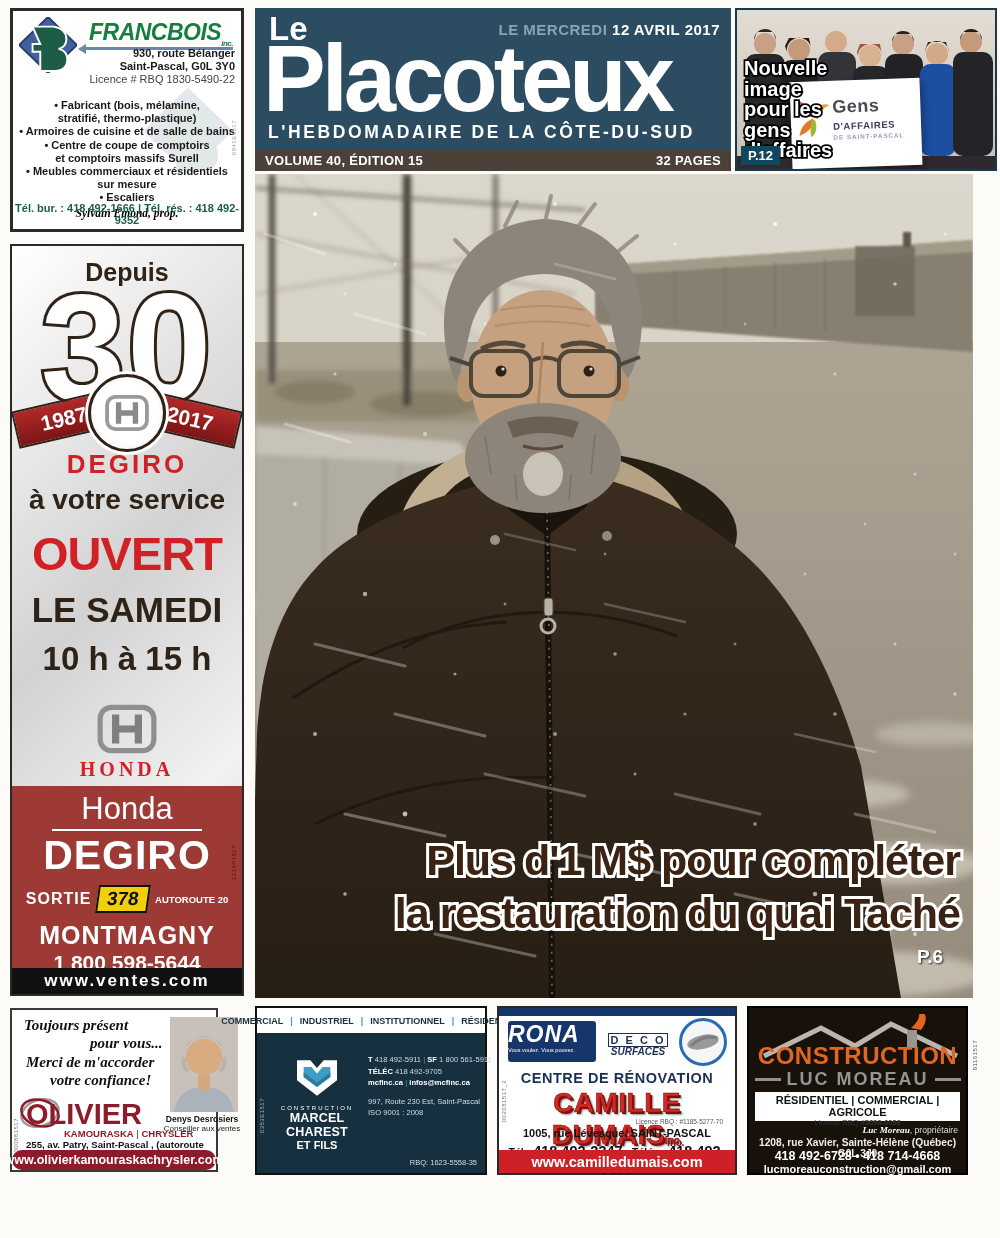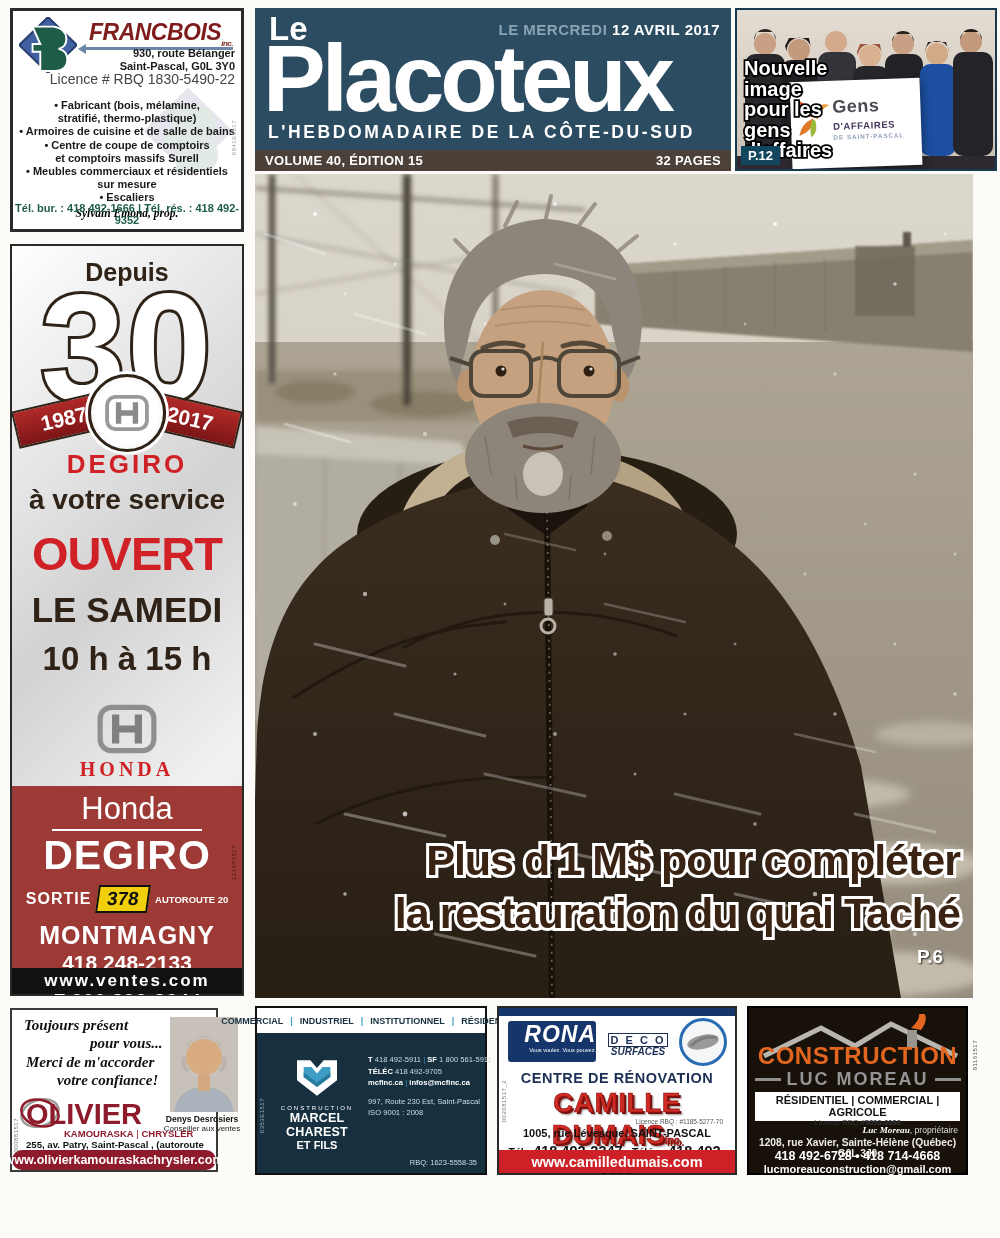--- a/index.html
+++ b/index.html
@@ -45,26 +45,26 @@
               letter-spacing:-1px; color:#3a2313; line-height:53px; --sw:6px; --sc:#fff; white-space:nowrap; }
   .pref6 { position:absolute; right:30px; top:772px; color:#fff; font-size:19px; font-weight:900;
            text-shadow:1px 1px 2px rgba(0,0,0,.8); }
 
   
   .ad { position:absolute; background:#fff; border:2px solid #2a2a2a; }
 
   
   .francbois { left:10px; top:8px; width:234px; height:224px; border-width:3px; }
   .fb-row { position:absolute; left:6px; top:6px; right:6px; height:58px; }
-  .fb-word { position:absolute; right:2px; top:2px; font-style:italic; font-weight:900; font-size:23px; color:#7f1d1d; letter-spacing:-.5px; }
+  .fb-word { position:absolute; right:2px; top:2px; font-style:italic; font-weight:900; font-size:23px; color:#15803d; letter-spacing:-.5px; }
   .fb-word .inc { font-size:8px; vertical-align:sub; }
   .fb-line { position:absolute; right:2px; top:30px; left:62px; height:3px; background:#6b86a8; }
   .fb-line:before { content:""; position:absolute; left:-8px; top:-3px; border:5px solid transparent; border-right:8px solid #6b86a8; }
   .fb-addr { position:absolute; right:6px; top:36px; text-align:right; font-size:11px; font-weight:800; color:#1a1a1a; line-height:13px; }
-  .fb-lic { font-size:14px; font-weight:400; color:#444; }
+  .fb-lic { font-size:11px; font-weight:400; color:#444; }
   .fb-items { position:absolute; left:4px; right:4px; top:88px; text-align:center; font-size:11px; font-weight:800; color:#1a1a1a; line-height:13.2px; }
   .fb-prop { position:absolute; left:0; right:0; top:196px; text-align:center; font-family:"Liberation Serif",serif; font-style:italic; font-weight:700; font-size:11.5px; }
   .fb-tel { position:absolute; left:0; right:0; bottom:3px; text-align:center; font-size:11px; font-weight:700; color:#1d5c46; }
   .fb-tel b { font-weight:900; }
   .fb-water { position:absolute; right:8px; top:60px; opacity:.16; }
 
   
   .degiro { left:10px; top:244px; width:234px; height:752px; background:#e9e9e9; }
   .dg-grad { position:absolute; inset:0; background:linear-gradient(135deg,#ffffff 0%,#d2d2d2 45%,#f2f2f2 75%,#cfcfcf 100%); }
   .dg-depuis { position:absolute; left:0; right:0; top:12px; text-align:center; font-size:25px; font-weight:800; color:#2f2318; }
@@ -128,21 +128,21 @@
   .ch-txt { position:absolute; left:111px; top:46px; font-size:7.6px; color:#cfdde6; line-height:11.5px; white-space:nowrap; }
   .ch-txt b { color:#fff; font-weight:900; }
   .ch-txt .pipe { color:#3f9cc4; }
   .ch-txt .gap { height:7px; }
   .ch-rbq { position:absolute; right:8px; bottom:6px; font-size:7.5px; color:#cfdde6;text-align:right; }
 
   
   .dumais { left:497px; top:1006px; width:240px; height:169px; }
   .du-top { position:absolute; left:0; right:0; top:0; height:8px; background:#15356b; }
   .du-rona { position:absolute; left:9px; top:13px; width:88px; height:41px; background:#15356b; border-radius:3px;
-             color:#fff; text-align:right; }
+             color:#fff; text-align:left; }
   .du-rona .r1 { font-size:23px; font-weight:900; font-style:italic; letter-spacing:1px; line-height:26px; }
   .du-rona .r2 { font-size:5.6px; }
   .du-deco { position:absolute; left:106px; top:22px; width:66px; text-align:center; color:#1c2f55; }
   .du-deco .d1 { font-size:11px; font-weight:900; letter-spacing:2px; border:1px solid #1c2f55; display:inline-block; padding:0 2px; }
   .du-deco .d2 { font-size:10px; font-weight:900; font-style:italic; margin-top:-2px; }
   .du-air { position:absolute; left:180px; top:10px; width:48px; height:48px; border-radius:50%;
             border:3px solid #2a6cb3; background:#f4f6f8; display:flex; align-items:center; justify-content:center; }
   .du-centre { position:absolute; left:0; right:0; top:62px; text-align:center; font-size:14.5px; font-weight:900;
                color:#1c2f55; letter-spacing:.5px; }
   .du-brand { position:absolute; left:0; right:0; top:79px; text-align:center; font-size:28px; font-weight:900;
@@ -525,31 +525,30 @@
     <div class="dg-brick">
       <div class="dg-honda2">Honda</div>
       <div class="dg-hr"></div>
       <div class="dg-brand2">DEGIRO</div>
       <div class="dg-sortie">
         <span class="s1">SORTIE</span>
         <span class="dg-exit">378</span>
         <span class="s2">AUTOROUTE 20</span>
       </div>
       <div class="dg-city">MONTMAGNY</div>
-      <div class="dg-tel">418 248-2133</div>
       <div class="dg-tel">1 800 598-5644</div>
     </div>
     <div class="dg-web">www.ventes.com</div>
   </div>
 
   <div class="ad olivier">
     <div class="ol-script" style="left:12px;top:7px">Toujours présent</div>
     <div class="ol-script" style="left:78px;top:25px">pour vous...</div>
     <div class="ol-script" style="left:14px;top:44px">Merci de m'accorder</div>
-    <div class="ol-script" style="left:45px;top:62px">votre confiance!</div>
+    <div class="ol-script" style="left:38px;top:62px">votre confiance!</div>
     <div class="ol-photo">
       <svg width="68" height="95" viewBox="0 0 68 95">
         <rect width="68" height="95" fill="#c7c1b9"></rect>
         <path d="M34 70 q26 0 30 25 l-60 0 q4 -25 30 -25" fill="#aab3bb"></path>
         <rect x="28" y="58" width="12" height="16" fill="#d3a77f"></rect>
         <circle cx="34" cy="40" r="18" fill="#d8ab81"></circle>
         <path d="M15 38 a19 19 0 0 1 38 0 l-2 -12 q-17 -12 -34 0 Z" fill="#b9b3ac"></path>
         <path d="M14 40 q-2 10 4 14 M54 40 q2 10 -4 14" stroke="#b9b3ac" stroke-width="4" fill="none"></path>
       </svg>
     </div>

